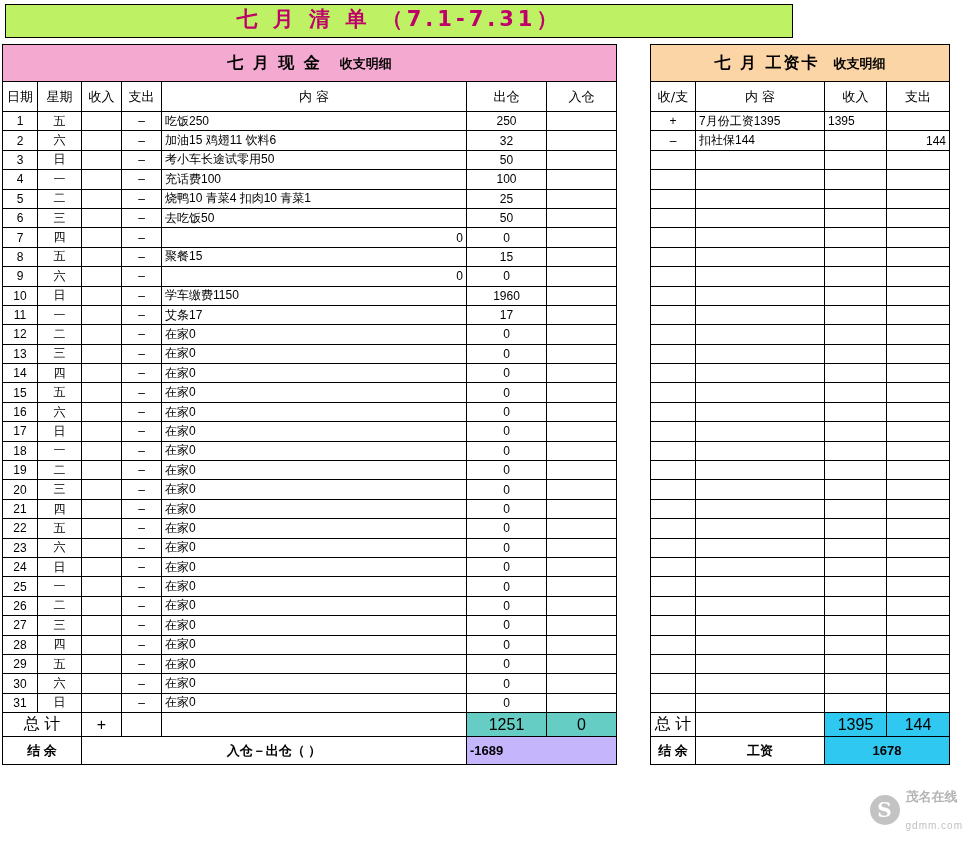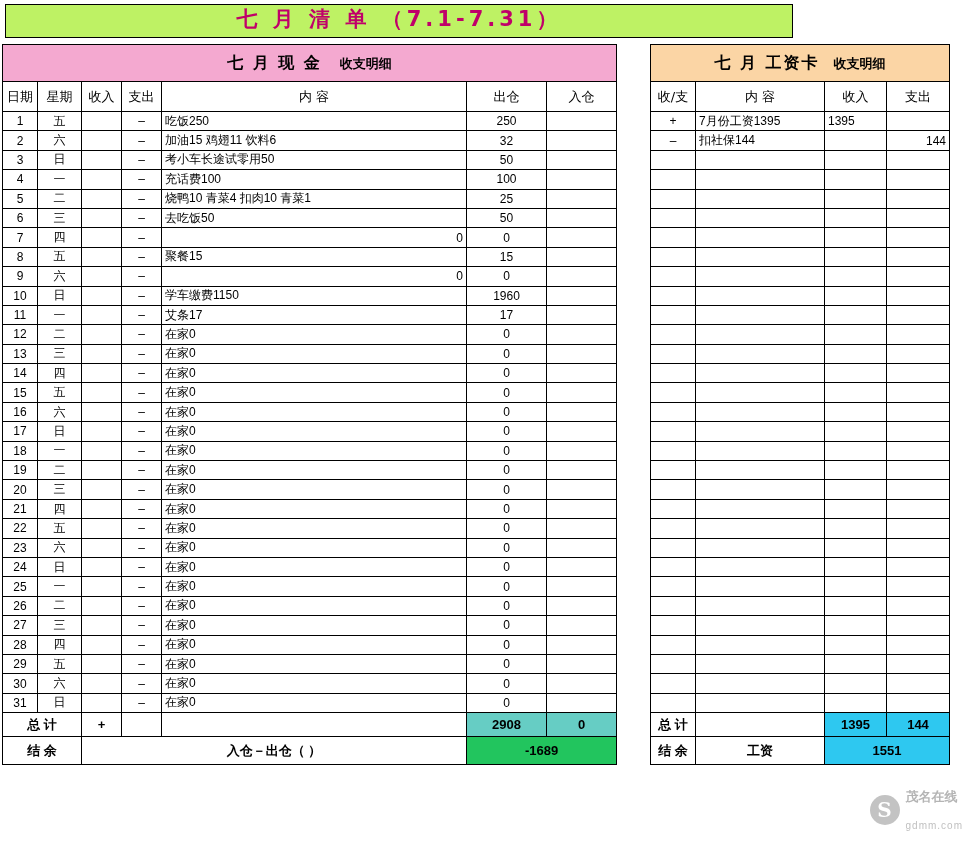--- a/index.html
+++ b/index.html
@@ -86,30 +86,30 @@
     text-align: center;
     font-size: 13px;
     font-weight: normal;
     font-family: "DejaVu Sans", sans-serif;
   }
   .row td { height: 19.4px; }
   .dash { color: #000; }
 
   .total-row td {
     height: 24px;
-    font-weight: bold;
-    font-size: 13px;
+    font-weight: normal;
+    font-size: 16px;
   }
   .teal { background: #66cdc4; text-align: center; font-weight: bold; }
   .balance-row td {
     height: 28px;
     font-weight: bold;
     font-size: 13px;
   }
-  .teal-strong { background: #22c55e; text-align: center; font-weight: bold; font-size: 13px;}
+  .teal-strong { background: #c4b5fd; font-weight: bold; font-size: 13px;}
 
   
   #right-table-wrap {
     position: absolute;
     left: 650px;
     top: 44px;
     width: 299px;
   }
   #right-table { width: 299px; padding-left: 14px; }
   .banner-salary {
@@ -487,21 +487,21 @@
             <td class="lft">在家0</td>
             <td class="ctr">0</td>
             <td class="ctr"></td>
           </tr>
 
         <tr class="total-row">
           <td class="ctr" colspan="2">总  计</td>
           <td class="ctr">+</td>
           <td class="ctr"></td>
           <td class="lft"></td>
-          <td class="teal">2908</td>
+          <td class="teal">1251</td>
           <td class="teal">0</td>
         </tr>
 
         <tr class="balance-row">
           <td class="ctr" colspan="2">结  余</td>
           <td class="ctr" colspan="3">入仓－出仓（ ）</td>
           <td class="teal-strong" colspan="2">-1689</td>
         </tr>
       </tbody>
     </table>
@@ -716,21 +716,21 @@
 
         <tr class="total-row">
           <td class="ctr">总  计</td>
           <td class="lft"></td>
           <td class="cyan">1395</td>
           <td class="cyan">144</td>
         </tr>
         <tr class="balance-row">
           <td class="ctr">结  余</td>
           <td class="ctr">工资</td>
-          <td class="cyan-big" colspan="2">1551</td>
+          <td class="cyan-big" colspan="2">1678</td>
         </tr>
       </tbody>
     </table>
   </div>
 
   <div id="logo">
     <div class="mark">S</div>
     <div class="txt">
       <div class="t1">茂名在线</div>
       <div class="t2">gdmm.com</div>

